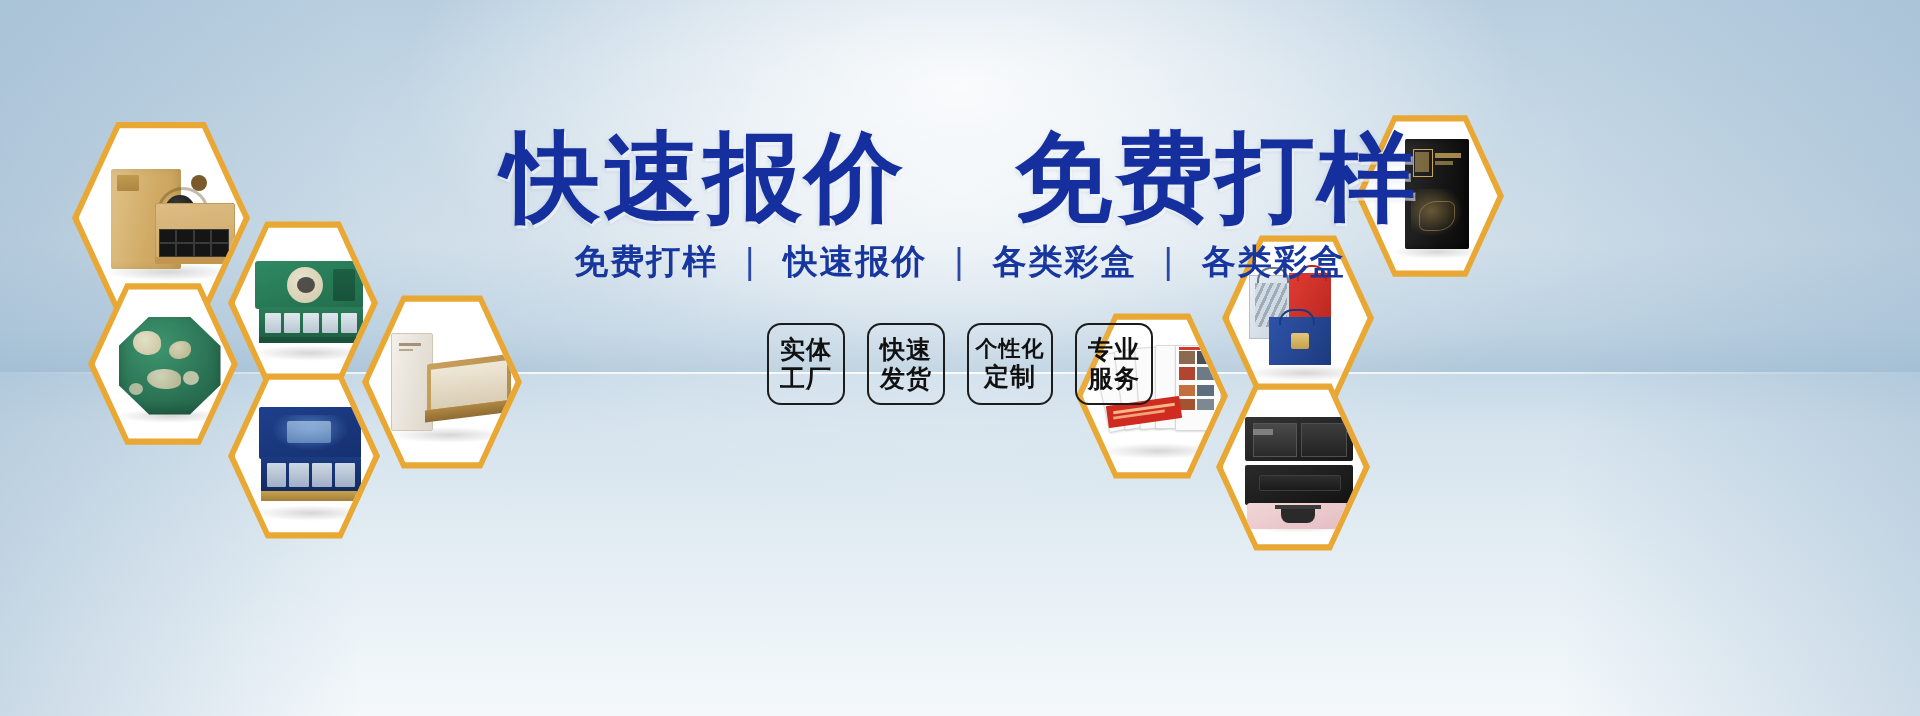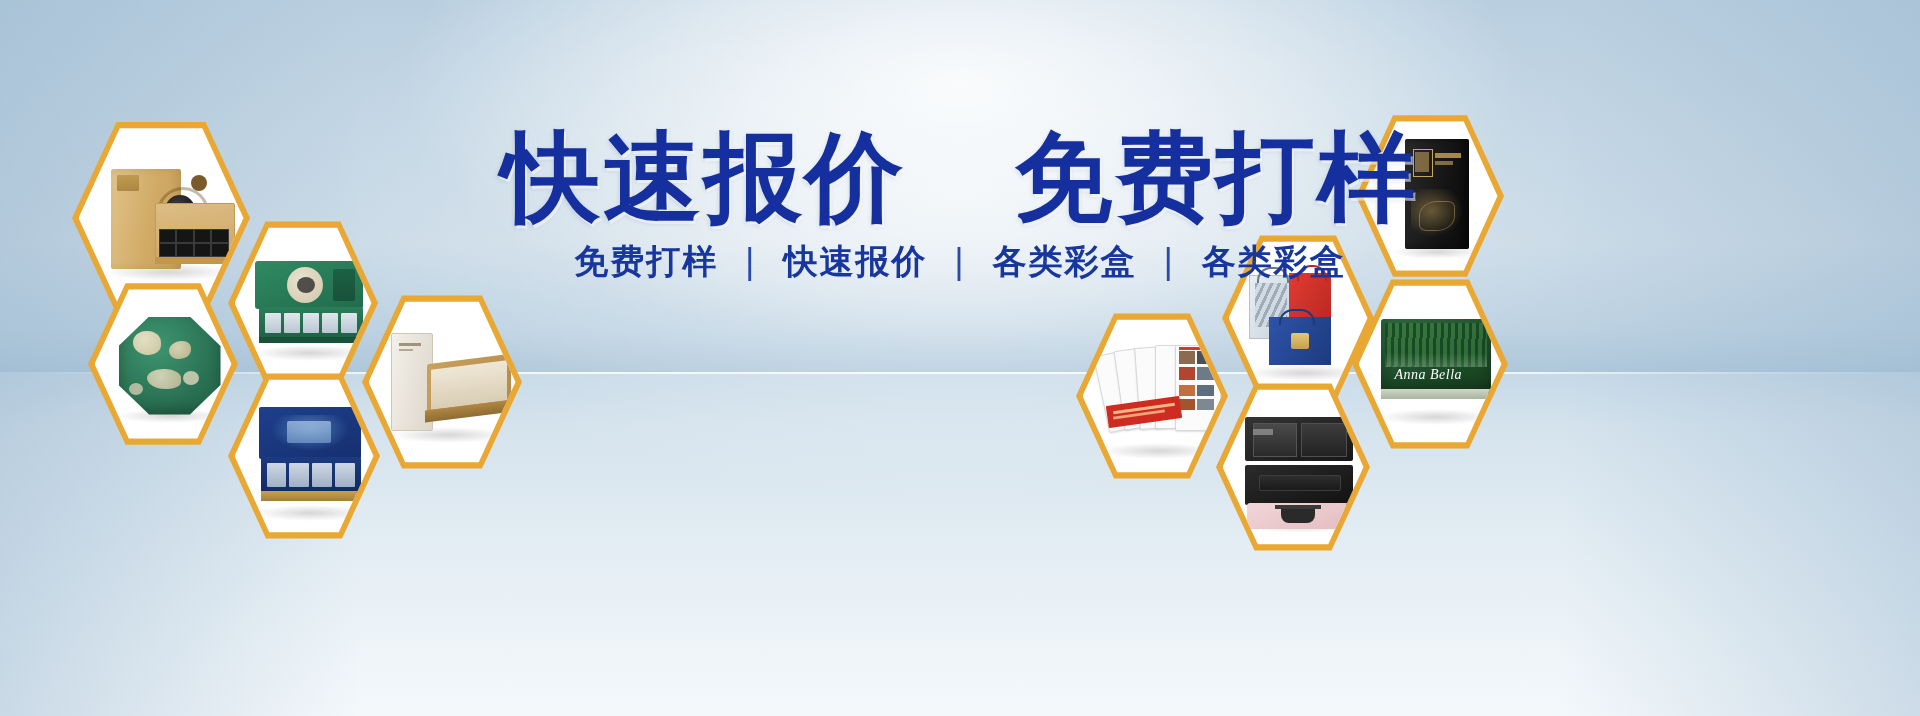--- a/index.html
+++ b/index.html
@@ -295,39 +295,20 @@
         <div style="position:absolute;left:40px;top:78px;width:62px;height:48px;
              background:linear-gradient(120deg,#2e53a8,#1d3a7e);"></div>
         <div style="position:absolute;left:50px;top:70px;width:32px;height:14px;
              border:2px solid #1d3a7e;border-bottom:none;border-radius:14px 14px 0 0;"></div>
         <div style="position:absolute;left:62px;top:94px;width:18px;height:16px;
              background:linear-gradient(#e3c778,#c3a14e);border-radius:2px;"></div>
       </div>
     </div>
   </div>
 
-  <div class="hex" style="left:1352px;top:276px;width:156px;height:176px;">
-    <div class="hex-in">
-      <div class="prod">
-        <div class="shadow-el" style="left:18px;top:126px;width:118px;height:16px;"></div>
-        <div style="position:absolute;left:22px;top:36px;width:110px;height:74px;
-             background:linear-gradient(160deg,#2f6a3c,#1f4f2c 55%,#16411f);border-radius:3px;
-             box-shadow:inset 0 -8px 16px rgba(0,0,0,.3);"></div>
-        <div style="position:absolute;left:26px;top:40px;width:102px;height:44px;
-             background:repeating-linear-gradient(92deg, rgba(20,70,30,.9) 0 3px, rgba(70,140,75,.55) 3px 7px);
-             opacity:.85;"></div>
-        <div style="position:absolute;left:26px;top:70px;width:102px;height:14px;
-             background:linear-gradient(rgba(255,255,255,0),rgba(255,255,255,.18));"></div>
-        <div style="position:absolute;left:36px;top:84px;color:#ffffff;font-size:14px;
-             font-family:'Liberation Serif',serif;font-style:italic;letter-spacing:.5px;">Anna Bella</div>
-        <div style="position:absolute;left:22px;top:106px;width:110px;height:10px;
-             background:linear-gradient(#cfd7c6,#a9b39e);"></div>
-      </div>
-    </div>
-  </div>
 
   <div class="hex" style="left:1076px;top:310px;width:152px;height:172px;">
     <div class="hex-in">
       <div class="prod">
         <div class="shadow-el" style="left:16px;top:126px;width:120px;height:16px;"></div>
         <div class="card" style="left:18px;top:36px;width:26px;height:76px;transform:rotate(-12deg);"></div>
         <div class="card" style="left:36px;top:32px;width:26px;height:78px;transform:rotate(-8deg);"></div>
         <div class="card" style="left:54px;top:30px;width:26px;height:80px;transform:rotate(-4deg);"></div>
         <div class="card" style="left:72px;top:28px;width:28px;height:82px;"></div>
         <div class="card" style="left:92px;top:28px;width:44px;height:84px;"></div>
@@ -387,16 +368,34 @@
     <div class="subtitle">
       <span>免费打样</span>
       <span class="sep">|</span>
       <span>快速报价</span>
       <span class="sep">|</span>
       <span>各类彩盒</span>
       <span class="sep">|</span>
       <span>各类彩盒</span>
     </div>
 
+    <div class="badges">
+      <div class="badge">
+        <span>实体</span>
+        <span>工厂</span>
+      </div>
+      <div class="badge">
+        <span>快速</span>
+        <span>发货</span>
+      </div>
+      <div class="badge" style="width:82px;">
+        <span style="font-size:22px;">个性化</span>
+        <span>定制</span>
+      </div>
+      <div class="badge">
+        <span>专业</span>
+        <span>服务</span>
+      </div>
+    </div>
 
 
   </div>
 </div>
 
 </body></html>

